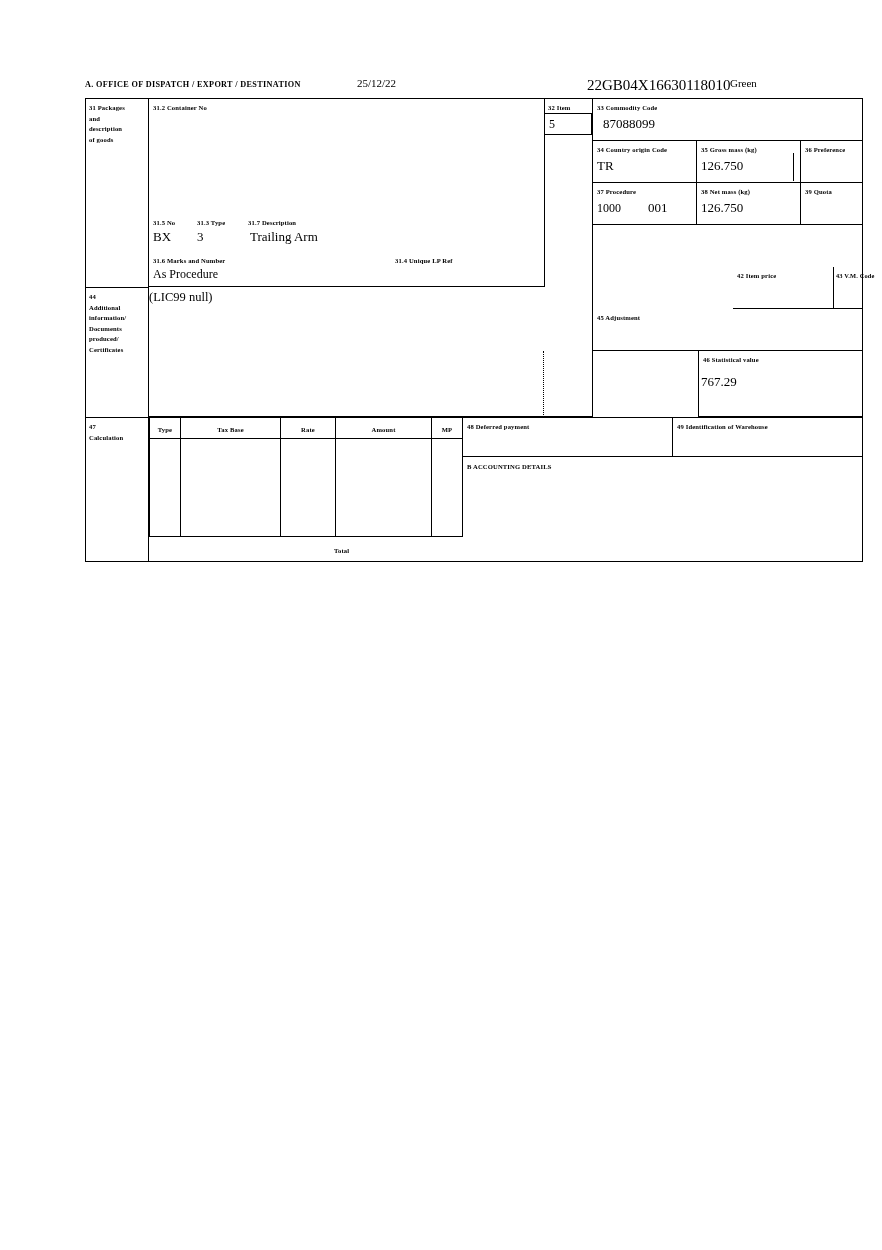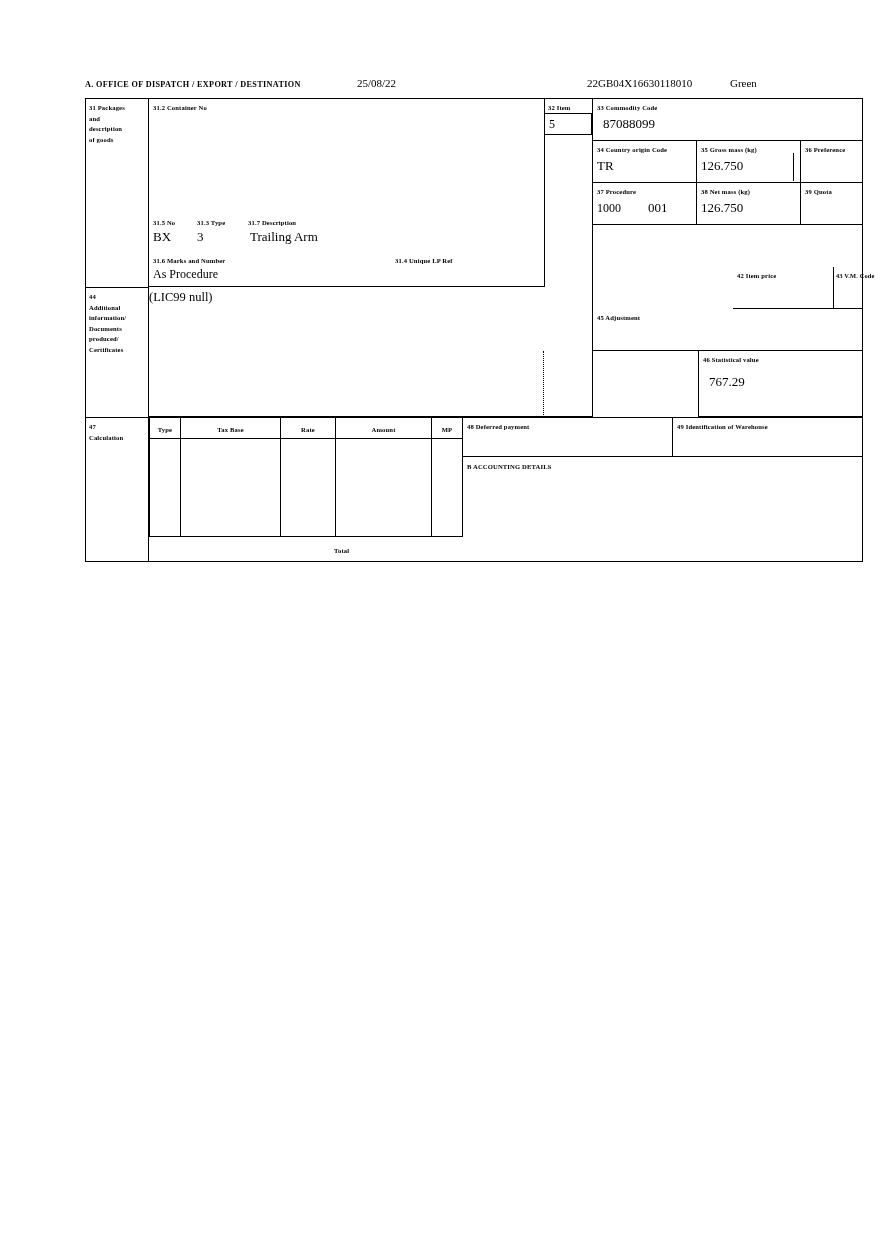--- a/index.html
+++ b/index.html
@@ -42,21 +42,21 @@
     position: absolute;
     left: 272px;
     top: -3px;
     font-size: 11px;
     white-space: nowrap;
   }
   .hdr-mrn {
     position: absolute;
     left: 502px;
     top: -3px;
-    font-size: 11px;
+    font-size: 15px;
     white-space: nowrap;
   }
   .hdr-lane {
     position: absolute;
     left: 645px;
     top: -3px;
     font-size: 11px;
     white-space: nowrap;
   }
 
@@ -114,21 +114,21 @@
     box-sizing: border-box;
   }
 </style>
 </head>
 <body>
 
 <div class="page">
 
   <div class="hdr">
     <div class="hdr-title">A.  OFFICE OF DISPATCH / EXPORT / DESTINATION</div>
-    <div class="hdr-date">25/08/22</div>
+    <div class="hdr-date">25/12/22</div>
     <div class="hdr-mrn">22GB04X16630118010</div>
     <div class="hdr-lane">Green</div>
   </div>
 
   <div class="frame">
 
     <div class="cell br" style="left:0; top:0; width:63px; height:188px;">
       <div class="lbl-wrap" style="padding:4px 0 0 3px;">
         <div>31 Packages</div>
         <div>and</div>
@@ -220,21 +220,21 @@
       <div class="val" style="position:absolute; left:0; top:3px; font-size:12.5px;">(LIC99 null)</div>
     </div>
 
     <div class="cell bb" style="left:507px; top:210px; width:270px; height:42px;">
       <div class="lbl" style="position:absolute; left:4px; top:4px;">45 Adjustment</div>
       <div class="val" style="position:absolute; left:4px; top:18px; font-size:13px;"></div>
     </div>
 
     <div class="cell bb bl" style="left:612px; top:252px; width:165px; height:66px;">
       <div class="lbl" style="position:absolute; left:4px; top:4px;">46 Statistical value</div>
-      <div class="val" style="position:absolute; left:10px; top:24px; font-size:13px;">767.29</div>
+      <div class="val" style="position:absolute; left:2px; top:24px; font-size:13px;">767.29</div>
     </div>
 
     <div class="dotline-v" style="left:457px; top:252px; height:66px;"></div>
 
     <div class="cell br bt" style="left:0; top:318px; width:63px; height:145px;">
       <div class="lbl-wrap" style="padding:4px 0 0 3px;">
         <div>47</div>
         <div>Calculation</div>
       </div>
     </div>

